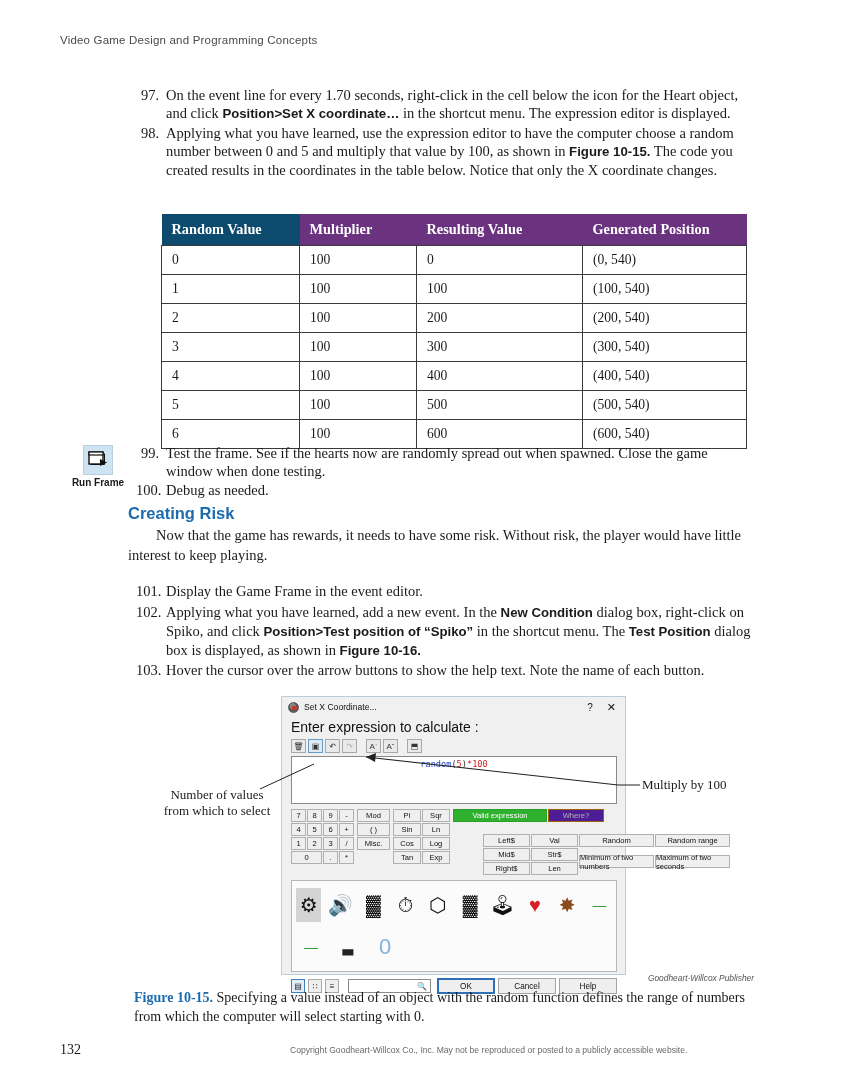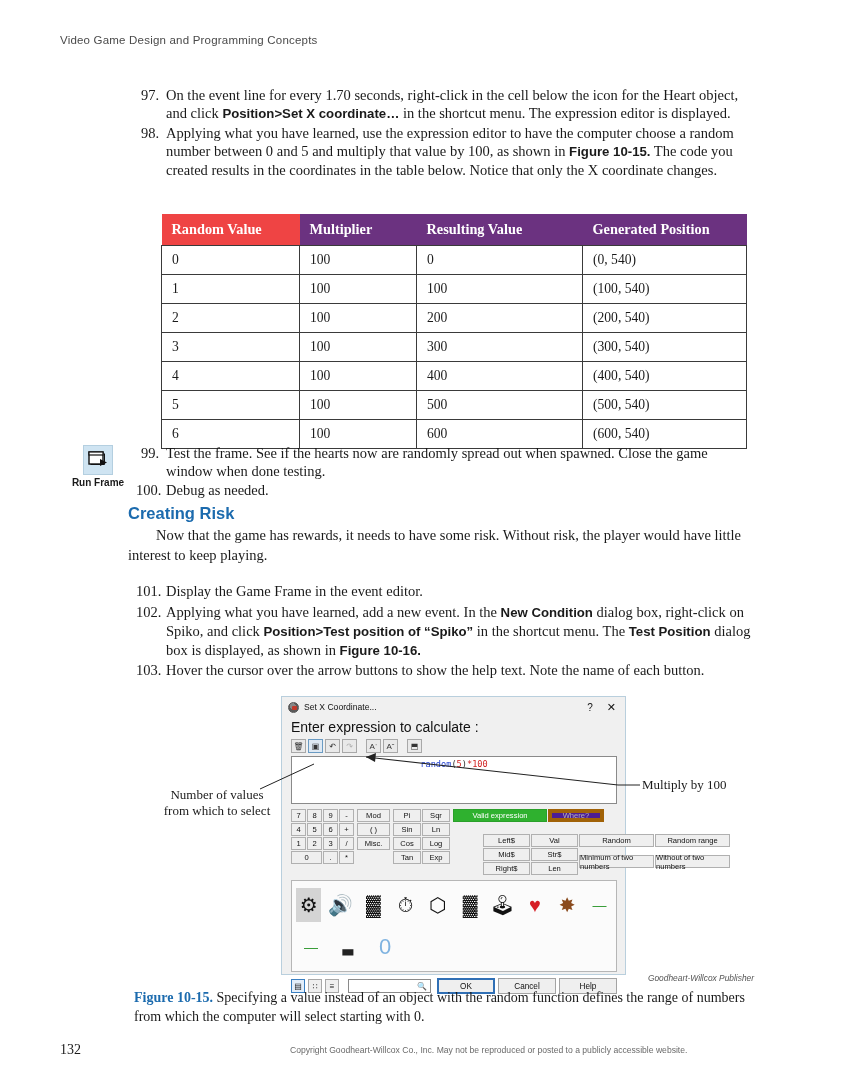--- a/index.html
+++ b/index.html
@@ -116,21 +116,21 @@
   .g-num .z { grid-column: span 2; }
   .g-mod { grid-template-columns:33px; }
   .g-fn  { grid-template-columns:repeat(2, 28px); }
   .g-str { grid-template-columns:repeat(2, 47px);padding-left:30px; }
   .g-wide{ grid-template-columns:repeat(2, 75px); }
   .valid {
     background:#2fb12f; color:#fff; height:13px; grid-column: span 2;
     display:flex; align-items:center; justify-content:center; font-size:7.6px;
     border:1px solid #2aa02a;
   }
-  .where { border:4px solid #a16207; background:#4c1d95; color:#b5b5b5; }
+  .where { border:1px solid #a16207; background:#4c1d95; color:#b5b5b5; }
 
   .iconbar {
     margin:5px 8px 0 9px; background:#fbfbfb; border:1px solid #b6b6b6;
     height:92px; padding:3px 4px;
   }
   .irow { display:flex; align-items:center; gap:7px; height:42px; }
   .icell { width:30px; height:34px; display:flex; align-items:center; justify-content:center; font-size:20px; }
   .icell.sel { background:#d4d4d4; }
 
   .dlg-bottom { display:flex; align-items:center; padding:6px 8px 0 9px; gap:3px; }
@@ -191,21 +191,21 @@
       </div>
       <div class="step">
         <div class="num">98.</div>
         <div class="body"><span>Applying what you have learned, use the expression editor to have the computer choose a random number between 0 and 5 and multiply that value by 100, as shown in </span><span class="b">Figure 10-15.</span><span> The code you created results in the coordinates in the table below. Notice that only the X coordinate changes.</span></div>
       </div>
     </div>
 
   <table class="tbl">
     <thead>
         <tr id="tbl-head">
-          <th style="background: #ef4444;">Random Value</th>
+          <th style="background: #0c4a6e;">Random Value</th>
           <th style="background: rgb(107, 50, 128);">Multiplier</th>
           <th style="background: rgb(107, 50, 128);">Resulting Value</th>
           <th style="background: rgb(107, 50, 128);">Generated Position</th>
         </tr>
       </thead>
     <tbody id="tbl-body">
         <tr>
           <td>0</td>
           <td>100</td>
           <td>0</td>
@@ -363,21 +363,21 @@
               <div class="k">Val</div>
               <div class="k">Mid$</div>
               <div class="k">Str$</div>
               <div class="k">Right$</div>
               <div class="k">Len</div>
             </div>
           <div class="grid g-wide" id="kp-wide">
               <div class="k">Random</div>
               <div class="k">Random range</div>
               <div class="k">Minimum of two numbers</div>
-              <div class="k">Without of two numbers</div>
+              <div class="k">Maximum of two seconds</div>
             </div>
         </div>
       </div>
     </div>
 
     <div class="iconbar">
       <div class="irow" id="ico-row1">
           <div class="icell sel">⚙</div>
           <div class="icell">🔊</div>
           <div class="icell">▓</div>

